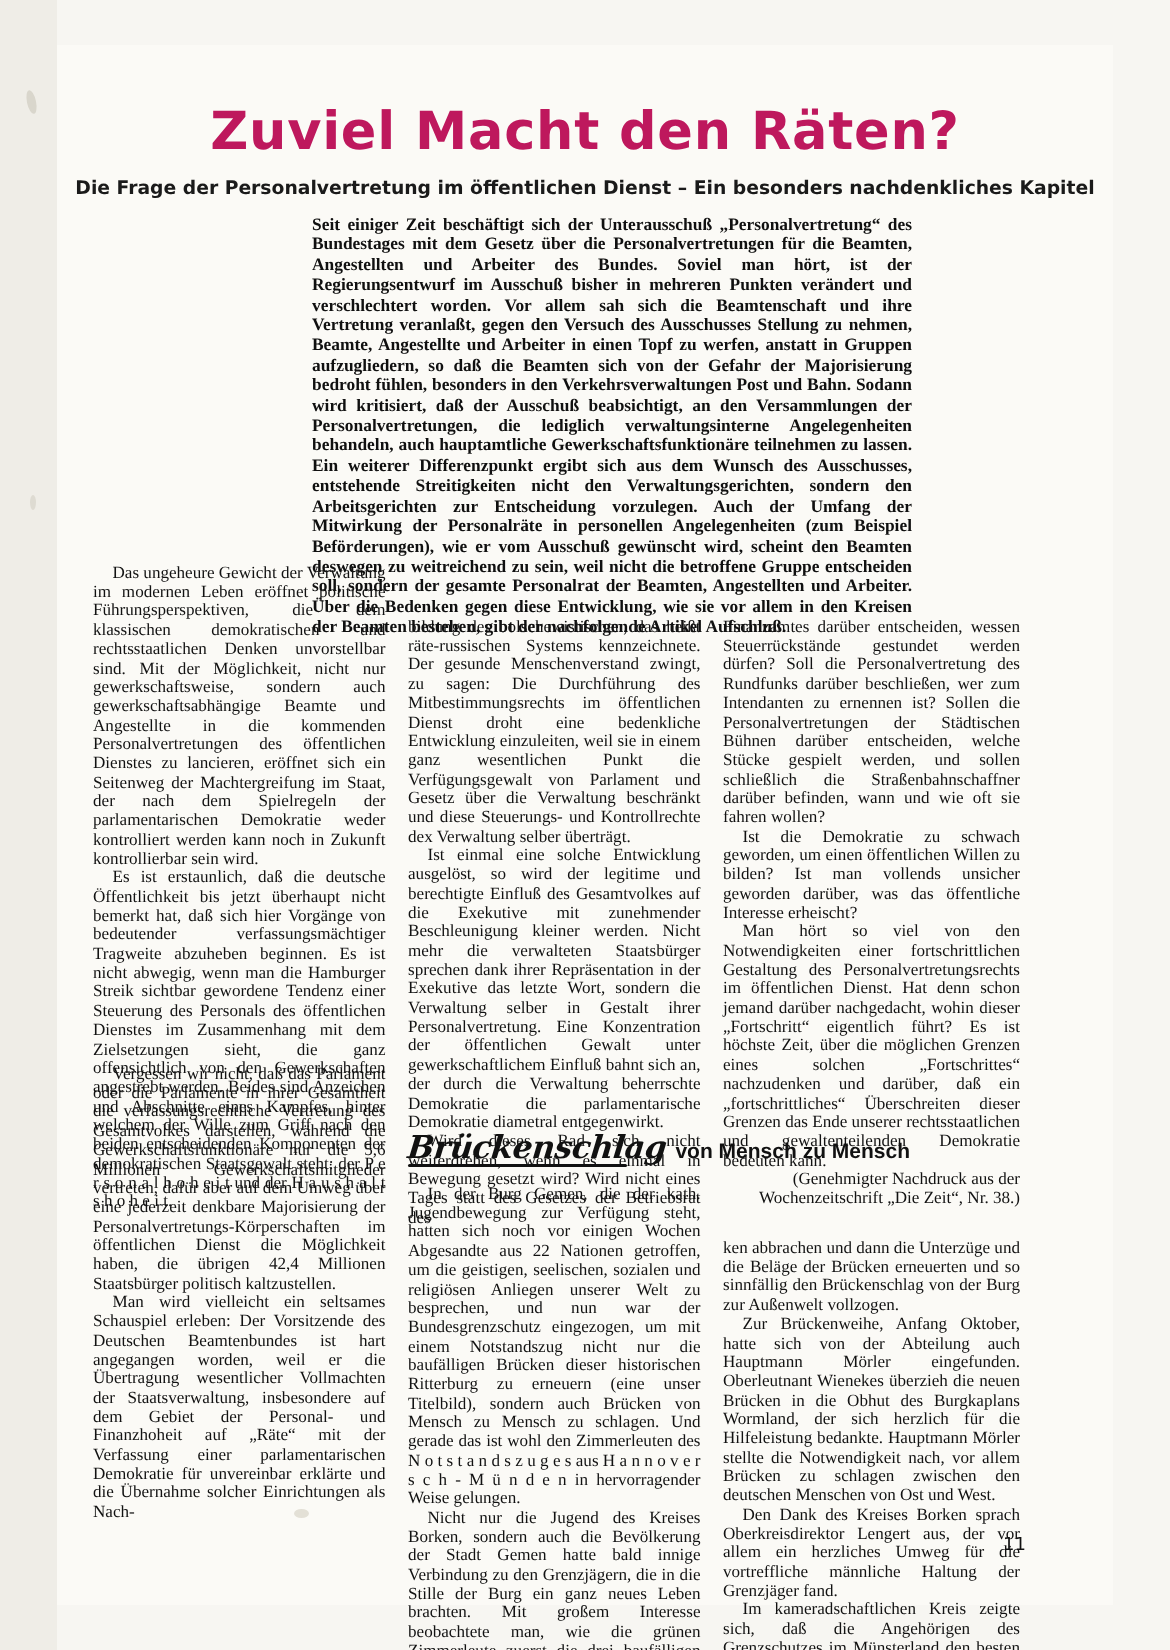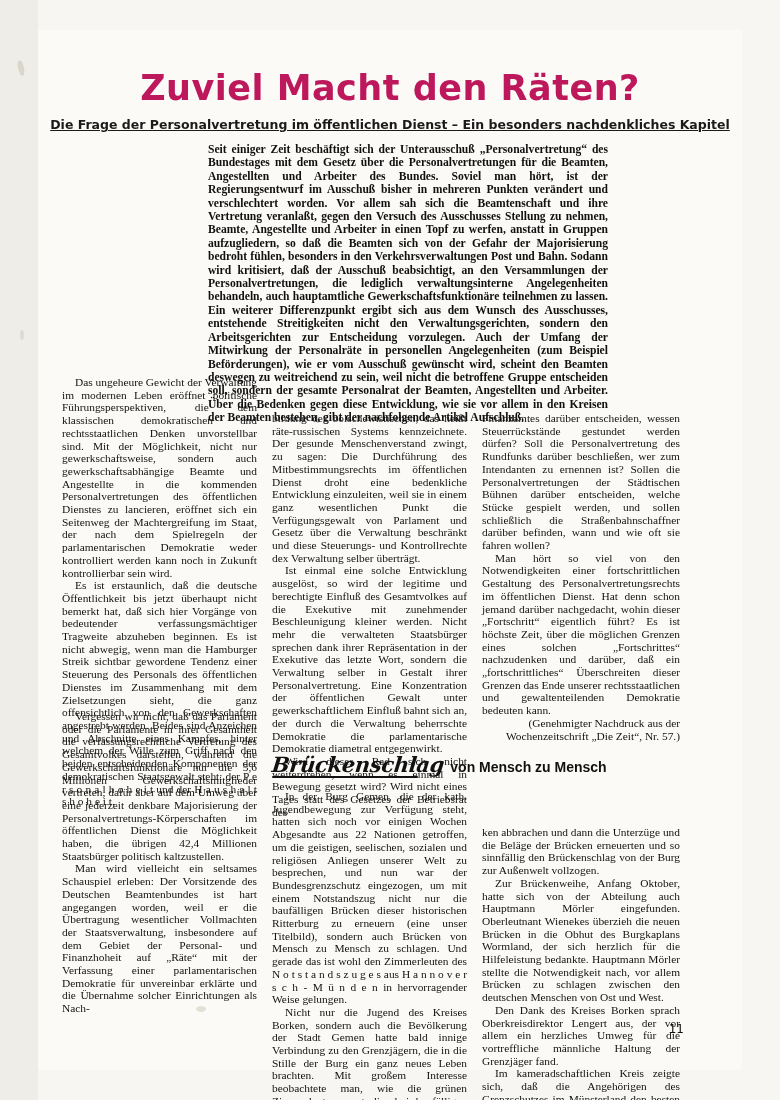--- a/index.html
+++ b/index.html
@@ -75,21 +75,20 @@
   .subtitle {
     position: absolute;
     left: 38px;
     top: 117px;
     width: 704px;
     text-align: center;
     font-family: "DejaVu Sans", sans-serif;
     font-weight: bold;
     font-size: 12.5px;
     color: #1a1a1a;
-    text-decoration: underline;
   }
 
   
   .lead {
     position: absolute;
     left: 208px;
     top: 143px;
     width: 400px;
     font-family: "Liberation Serif", serif;
     font-weight: bold;
@@ -199,22 +198,23 @@
   </div>
 
   <div class="col col2">
     <p class="noindent">bildung des bolschewistischen, das heißt räte-russischen Systems kennzeichnete. Der gesunde Menschenverstand zwingt, zu sagen: Die Durchführung des Mitbestimmungsrechts im öffentlichen Dienst droht eine bedenkliche Entwicklung einzuleiten, weil sie in einem ganz wesentlichen Punkt die Verfügungsgewalt von Parlament und Gesetz über die Verwaltung beschränkt und diese Steuerungs- und Kontrollrechte dex Verwaltung selber überträgt.</p>
     <p>Ist einmal eine solche Entwicklung ausgelöst, so wird der legitime und berechtigte Einfluß des Gesamtvolkes auf die Exekutive mit zunehmender Beschleunigung kleiner werden. Nicht mehr die verwalteten Staatsbürger sprechen dank ihrer Repräsentation in der Exekutive das letzte Wort, sondern die Verwaltung selber in Gestalt ihrer Personalvertretung. Eine Konzentration der öffentlichen Gewalt unter gewerkschaftlichem Einfluß bahnt sich an, der durch die Verwaltung beherrschte Demokratie die parlamentarische Demokratie diametral entgegenwirkt.</p>
     <p>Wird dieses Rad sich nicht weiterdrehen, wenn es einmal in Bewegung gesetzt wird? Wird nicht eines Tages statt des Gesetzes der Betriebsrat des</p>
   </div>
 
   <div class="col col3">
     <p class="noindent">Finanzamtes darüber entscheiden, wessen Steuerrückstände gestundet werden dürfen? Soll die Personalvertretung des Rundfunks darüber beschließen, wer zum Intendanten zu ernennen ist? Sollen die Personalvertretungen der Städtischen Bühnen darüber entscheiden, welche Stücke gespielt werden, und sollen schließlich die Straßenbahnschaffner darüber befinden, wann und wie oft sie fahren wollen?</p>
+    <p>Ist die Demokratie zu schwach geworden, um einen öffentlichen Willen zu bilden? Ist man vollends unsicher geworden darüber, was das öffentliche Interesse erheischt?</p>
     <p>Man hört so viel von den Notwendigkeiten einer fortschrittlichen Gestaltung des Personalvertretungsrechts im öffentlichen Dienst. Hat denn schon jemand darüber nachgedacht, wohin dieser „Fortschritt“ eigentlich führt? Es ist höchste Zeit, über die möglichen Grenzen eines solchen „Fortschrittes“ nachzudenken und darüber, daß ein „fortschrittliches“ Überschreiten dieser Grenzen das Ende unserer rechtsstaatlichen und gewaltenteilenden Demokratie bedeuten kann.</p>
-    <p style="text-align:right">(Genehmigter Nachdruck aus der Wochenzeitschrift „Die Zeit“, Nr. 57.)</p>
+    <p style="text-align:right">(Genehmigter Nachdruck aus der Wochenzeitschrift „Die Zeit“, Nr. 38.)</p>
   </div>
 
   <div class="art2-head">
     <span class="script-word">Brückenschlag</span><span class="art2-sub">von Mensch zu Mensch</span>
     <div class="script-underline"></div>
   </div>
 
   <div class="col col2b">
     <p>In der Burg Gemen, die der kath. Jugendbewegung zur Verfügung steht, hatten sich noch vor einigen Wochen Abgesandte aus 22 Nationen getroffen, um die geistigen, seelischen, sozialen und religiösen Anliegen unserer Welt zu besprechen, und nun war der Bundesgrenzschutz eingezogen, um mit einem Notstandszug nicht nur die baufälligen Brücken dieser historischen Ritterburg zu erneuern (eine unser Titelbild), sondern auch Brücken von Mensch zu Mensch zu schlagen. Und gerade das ist wohl den Zimmerleuten des N o t s t a n d s z u g e s aus H a n n o v e r s c h - M ü n d e n in hervorragender Weise gelungen.</p>
     <p>Nicht nur die Jugend des Kreises Borken, sondern auch die Bevölkerung der Stadt Gemen hatte bald innige Verbindung zu den Grenzjägern, die in die Stille der Burg ein ganz neues Leben brachten. Mit großem Interesse beobachtete man, wie die grünen Zimmerleute zuerst die drei baufälligen Brük-</p>

